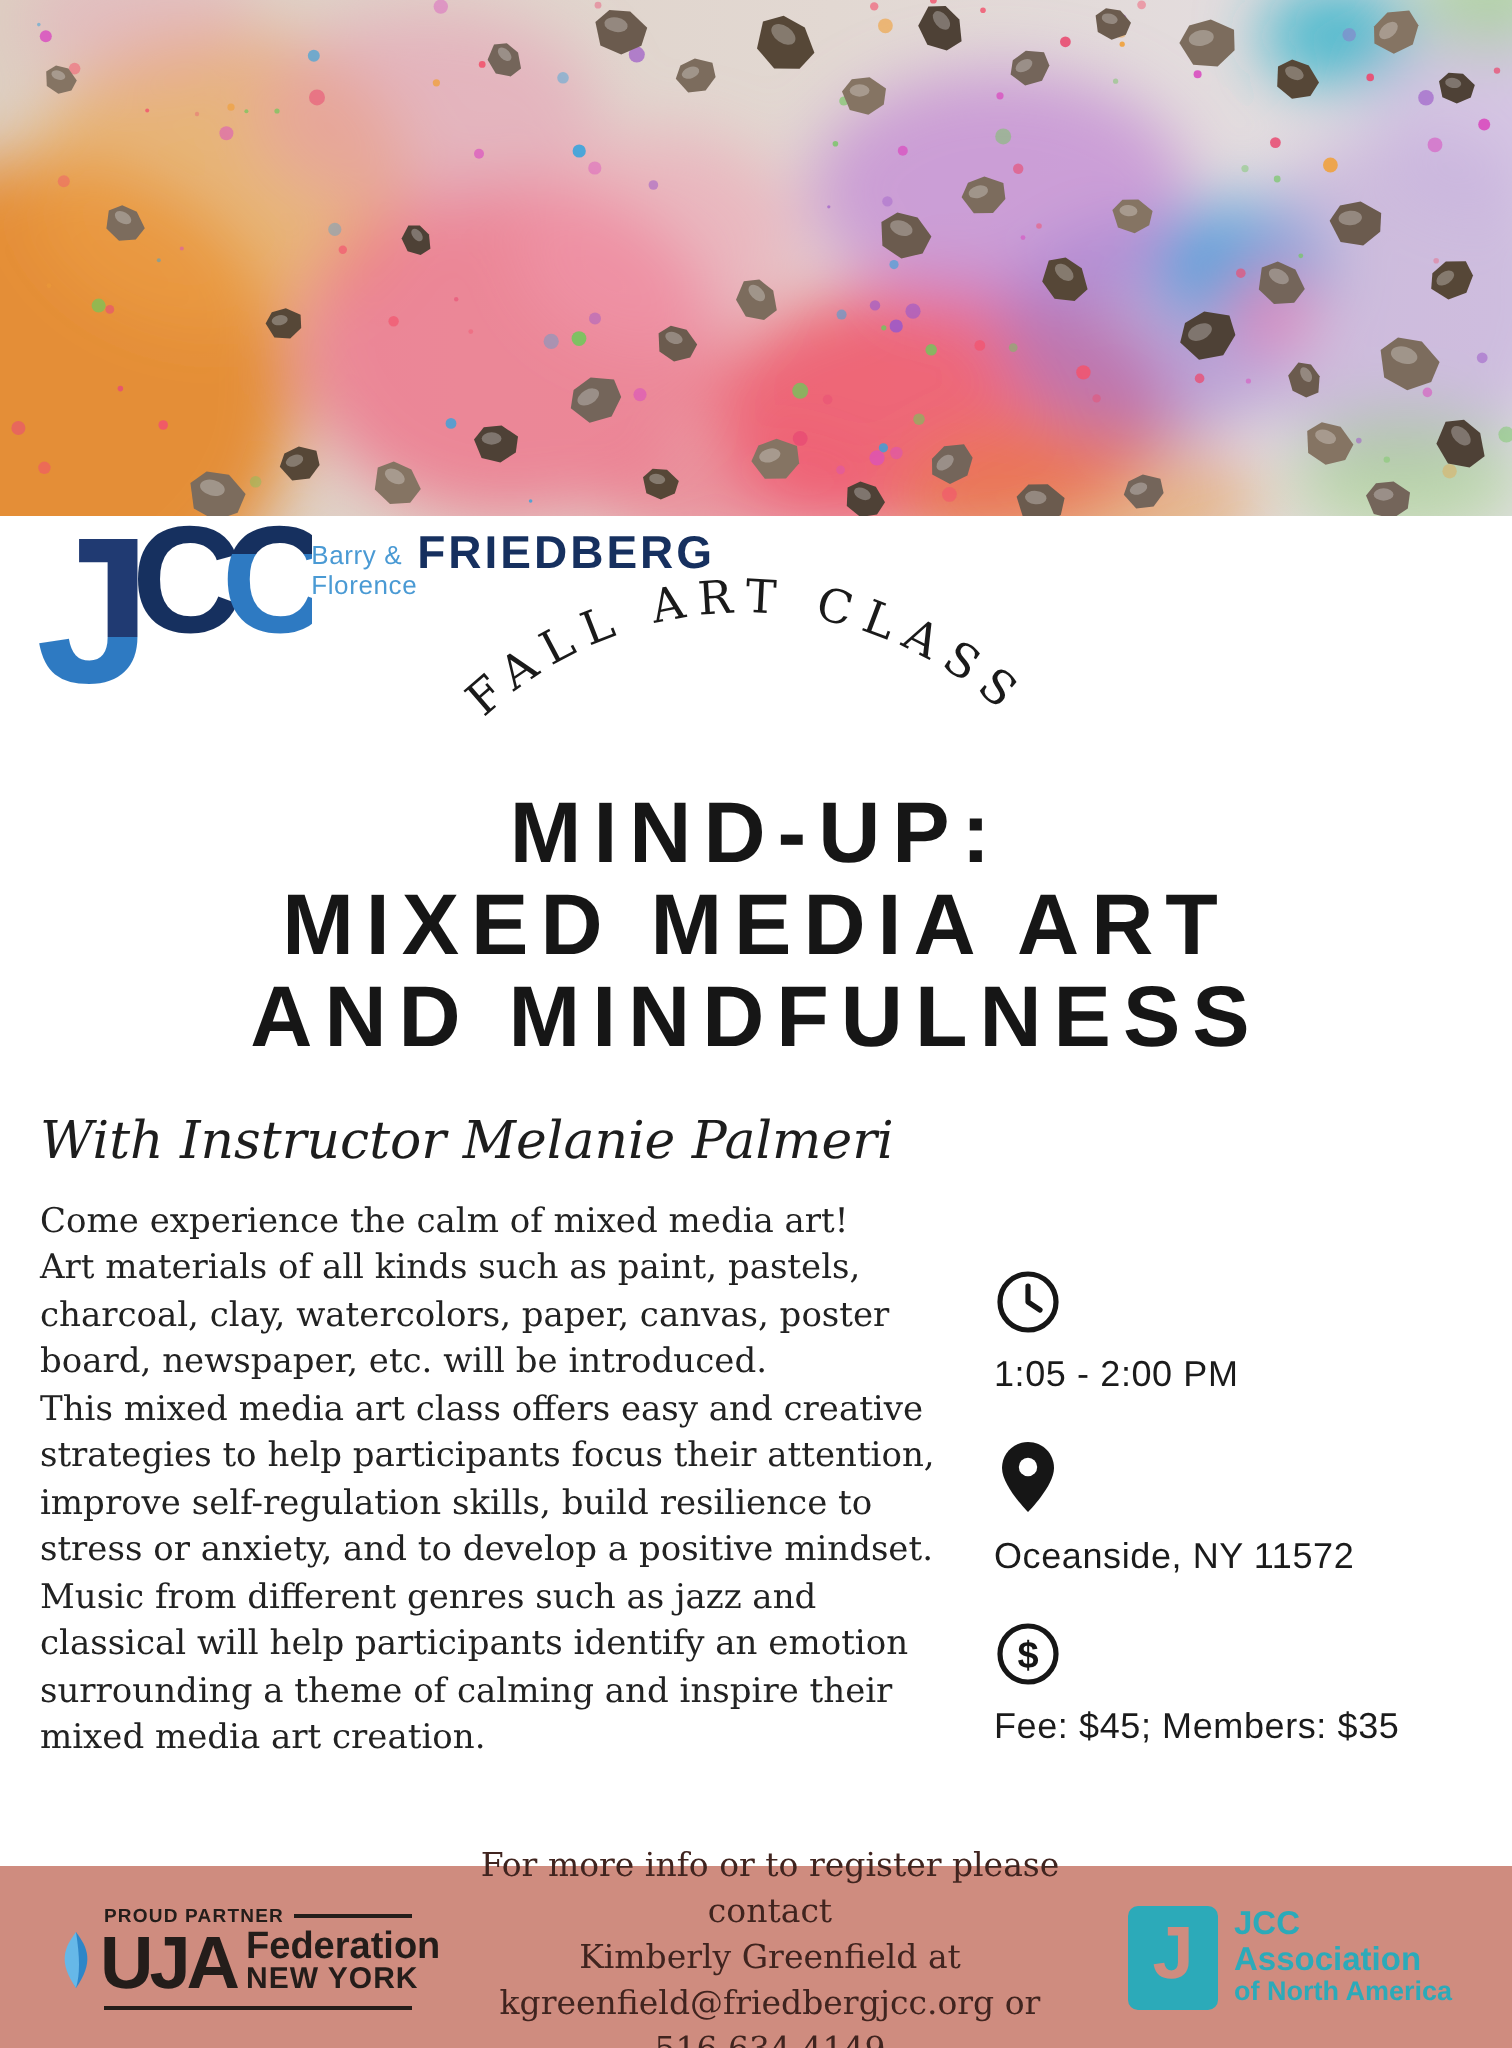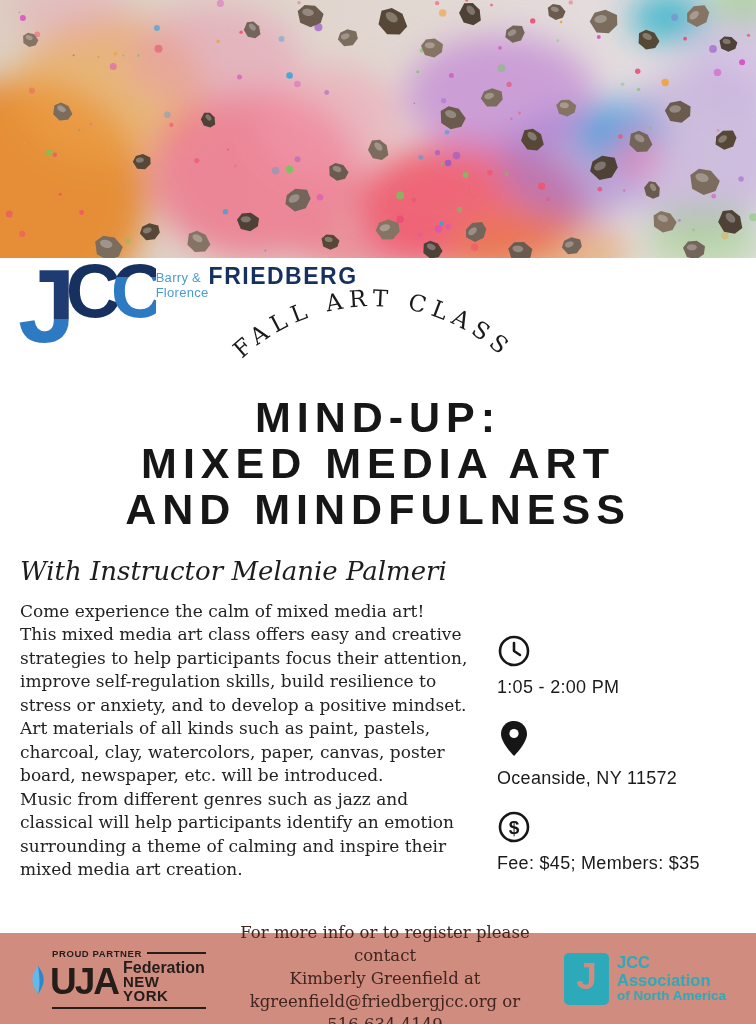--- a/index.html
+++ b/index.html
@@ -60,21 +60,21 @@
     background:#cf8c7f; display:flex; align-items:center; padding:0 14px;
   }
   .uja { width:192px; flex:none; color:#241d1a; padding-left:14px; }
   .uja-top { display:flex; align-items:center; margin-left:24px; }
   .uja-top-label { font-size:9.5px; font-weight:bold; letter-spacing:0.6px; white-space:nowrap; }
   .uja-top-line { flex:1; height:2px; background:#241d1a; margin-left:5px; }
   .uja-main { display:flex; align-items:center; margin-top:1px; }
   .uja-flame { flex:none; margin-right:2px; }
   .uja-big { font-size:37px; font-weight:bold; letter-spacing:-2px; line-height:0.9; }
   .uja-fed { margin-left:5px; font-weight:bold; line-height:0.95; }
-  .uja-fed-1 { font-size:16px; }
+  .uja-fed-1 { font-size:19px; }
   .uja-fed-2 { font-size:15px; letter-spacing:0.5px; }
   .uja-underline { height:2px; background:#241d1a; margin:4px 0 0 24px; }
   .contact {
     flex:1; text-align:center; font-family:"DejaVu Serif", serif;
     font-size:16.5px; line-height:1.4; color:#40241f; padding:0 6px;
   }
   .jcca { flex:none; width:178px; display:flex; align-items:center; }
   .jcca-box {
     width:45px; height:52px; background:#2caab9; border-radius:5px; flex:none;
     display:flex; align-items:center; justify-content:center;
@@ -346,22 +346,22 @@
   <div class="title">
     <div>MIND-UP:</div>
     <div>MIXED MEDIA ART</div>
     <div>AND MINDFULNESS</div>
   </div>
 
   <div class="instructor">With Instructor Melanie Palmeri</div>
 
   <div class="body-copy">
     <p>Come experience the calm of mixed media art!</p>
+    <p>Art materials of all kinds such as paint, pastels, charcoal, clay, watercolors, paper, canvas, poster board, newspaper, etc. will be introduced.</p>
     <p>This mixed media art class offers easy and creative strategies to help participants focus their attention, improve self-regulation skills, build resilience to stress or anxiety, and to develop a positive mindset.</p>
-    <p>Art materials of all kinds such as paint, pastels, charcoal, clay, watercolors, paper, canvas, poster board, newspaper, etc. will be introduced.</p>
     <p>Music from different genres such as jazz and classical will help participants identify an emotion surrounding a theme of calming and inspire their mixed media art creation.</p>
   </div>
 
   <div class="details">
 
     <div class="detail">
       <svg class="d-icon" width="34" height="34" viewBox="0 0 34 34">
         <circle cx="17" cy="17" r="14" fill="none" stroke="#161616" stroke-width="2.6"></circle>
         <path d="M17 9 L17 17 L23 21" fill="none" stroke="#161616" stroke-width="2.6" stroke-linecap="round" stroke-linejoin="round"></path>
       </svg>

